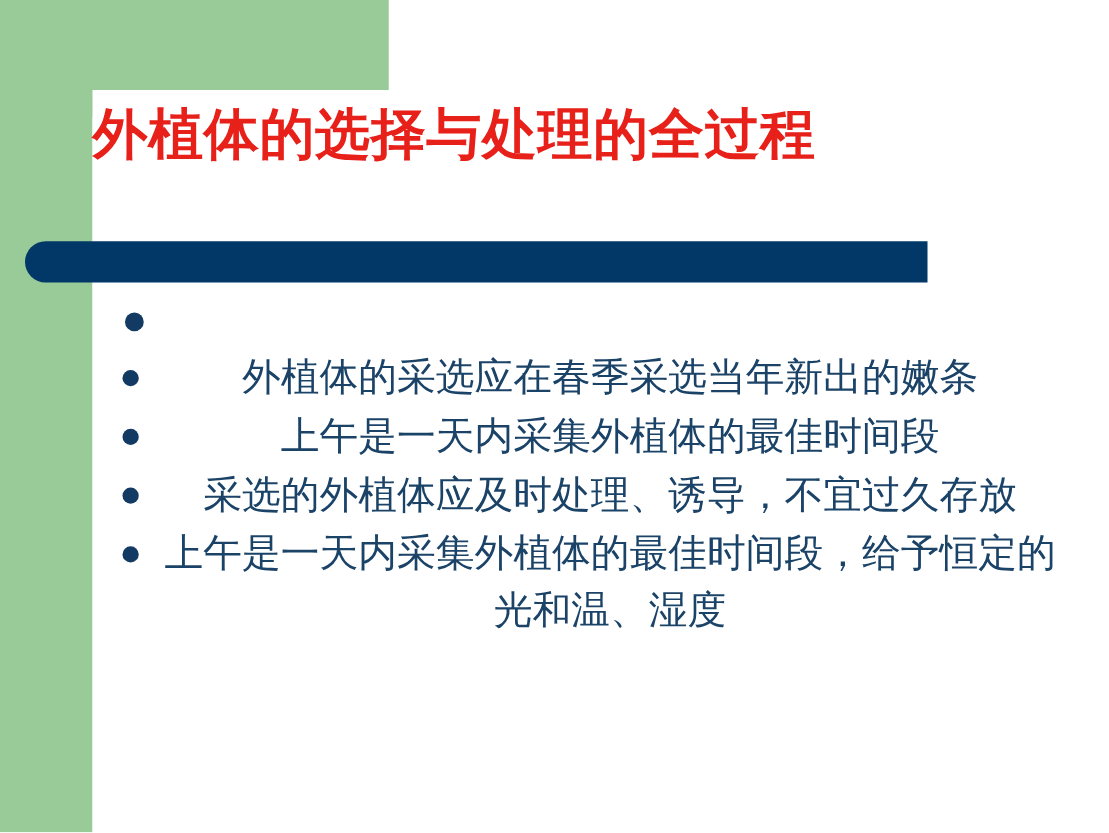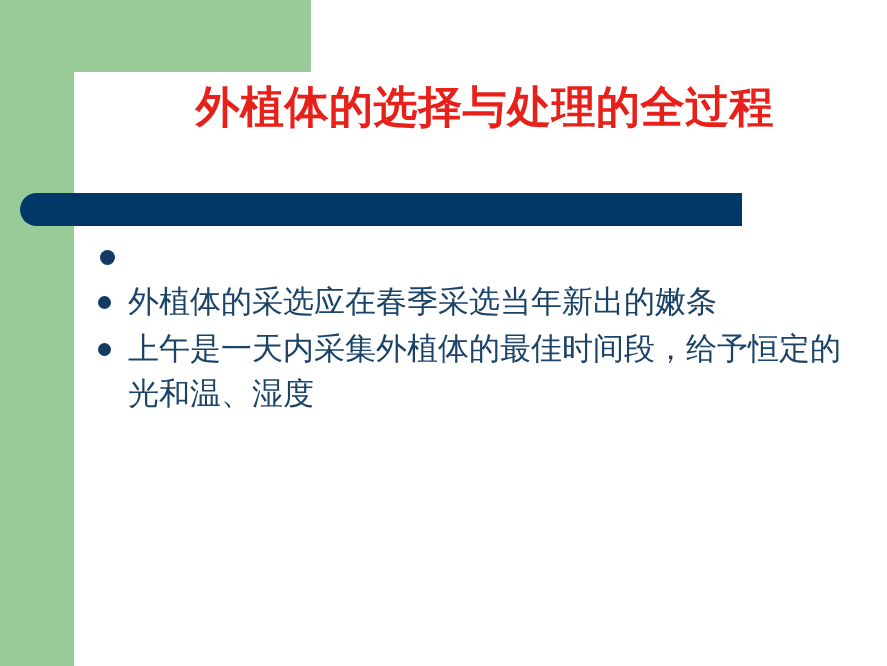--- a/index.html
+++ b/index.html
@@ -44,21 +44,21 @@
     height: 594px;
     background: #ffffff;
     border-top-left-radius: 24px;
   }
   
   .title {
     position: absolute;
     left: 74px;
     top: 84px;
     width: 700px;
-    text-align: right;
+    text-align: left;
     color: #e8201a;
     font-family: "Liberation Serif", "DejaVu Serif", serif;
     font-size: 44px;
     font-weight: bold;
     line-height: 1.1;
     letter-spacing: 0.5px;
     white-space: nowrap;
   }
   
   .divider-bar {
@@ -70,20 +70,21 @@
     background: #013868;
     border-top-left-radius: 17px;
     border-bottom-left-radius: 17px;
   }
   
   .bullet-list {
     position: absolute;
     left: 88px;
     top: 243px;
     width: 760px;
+    text-align: center;
   }
   .bullet-item {
     position: relative;
     display: block;
     padding-left: 40px;
     color: #1b4368;
     font-family: "Liberation Serif", "DejaVu Serif", serif;
     font-size: 31px;
     line-height: 45px;
     margin-bottom: 2px;
@@ -131,21 +132,29 @@
     <div class="bullet-item empty">
       <span class="bullet-dot"></span>
       <span class="bullet-text"></span>
     </div>
 
     <div class="bullet-item">
       <span class="bullet-dot"></span>
       <span class="bullet-text">外植体的采选应在春季采选当年新出的嫩条</span>
     </div>
 
+    <div class="bullet-item">
+      <span class="bullet-dot"></span>
+      <span class="bullet-text">上午是一天内采集外植体的最佳时间段</span>
+    </div>
 
+    <div class="bullet-item">
+      <span class="bullet-dot"></span>
+      <span class="bullet-text">采选的外植体应及时处理、诱导，不宜过久存放</span>
+    </div>
 
     <div class="bullet-item">
       <span class="bullet-dot"></span>
       <span class="bullet-text">上午是一天内采集外植体的最佳时间段，给予恒定的光和温、湿度</span>
     </div>
 
   </div>
 
 </div>
 

